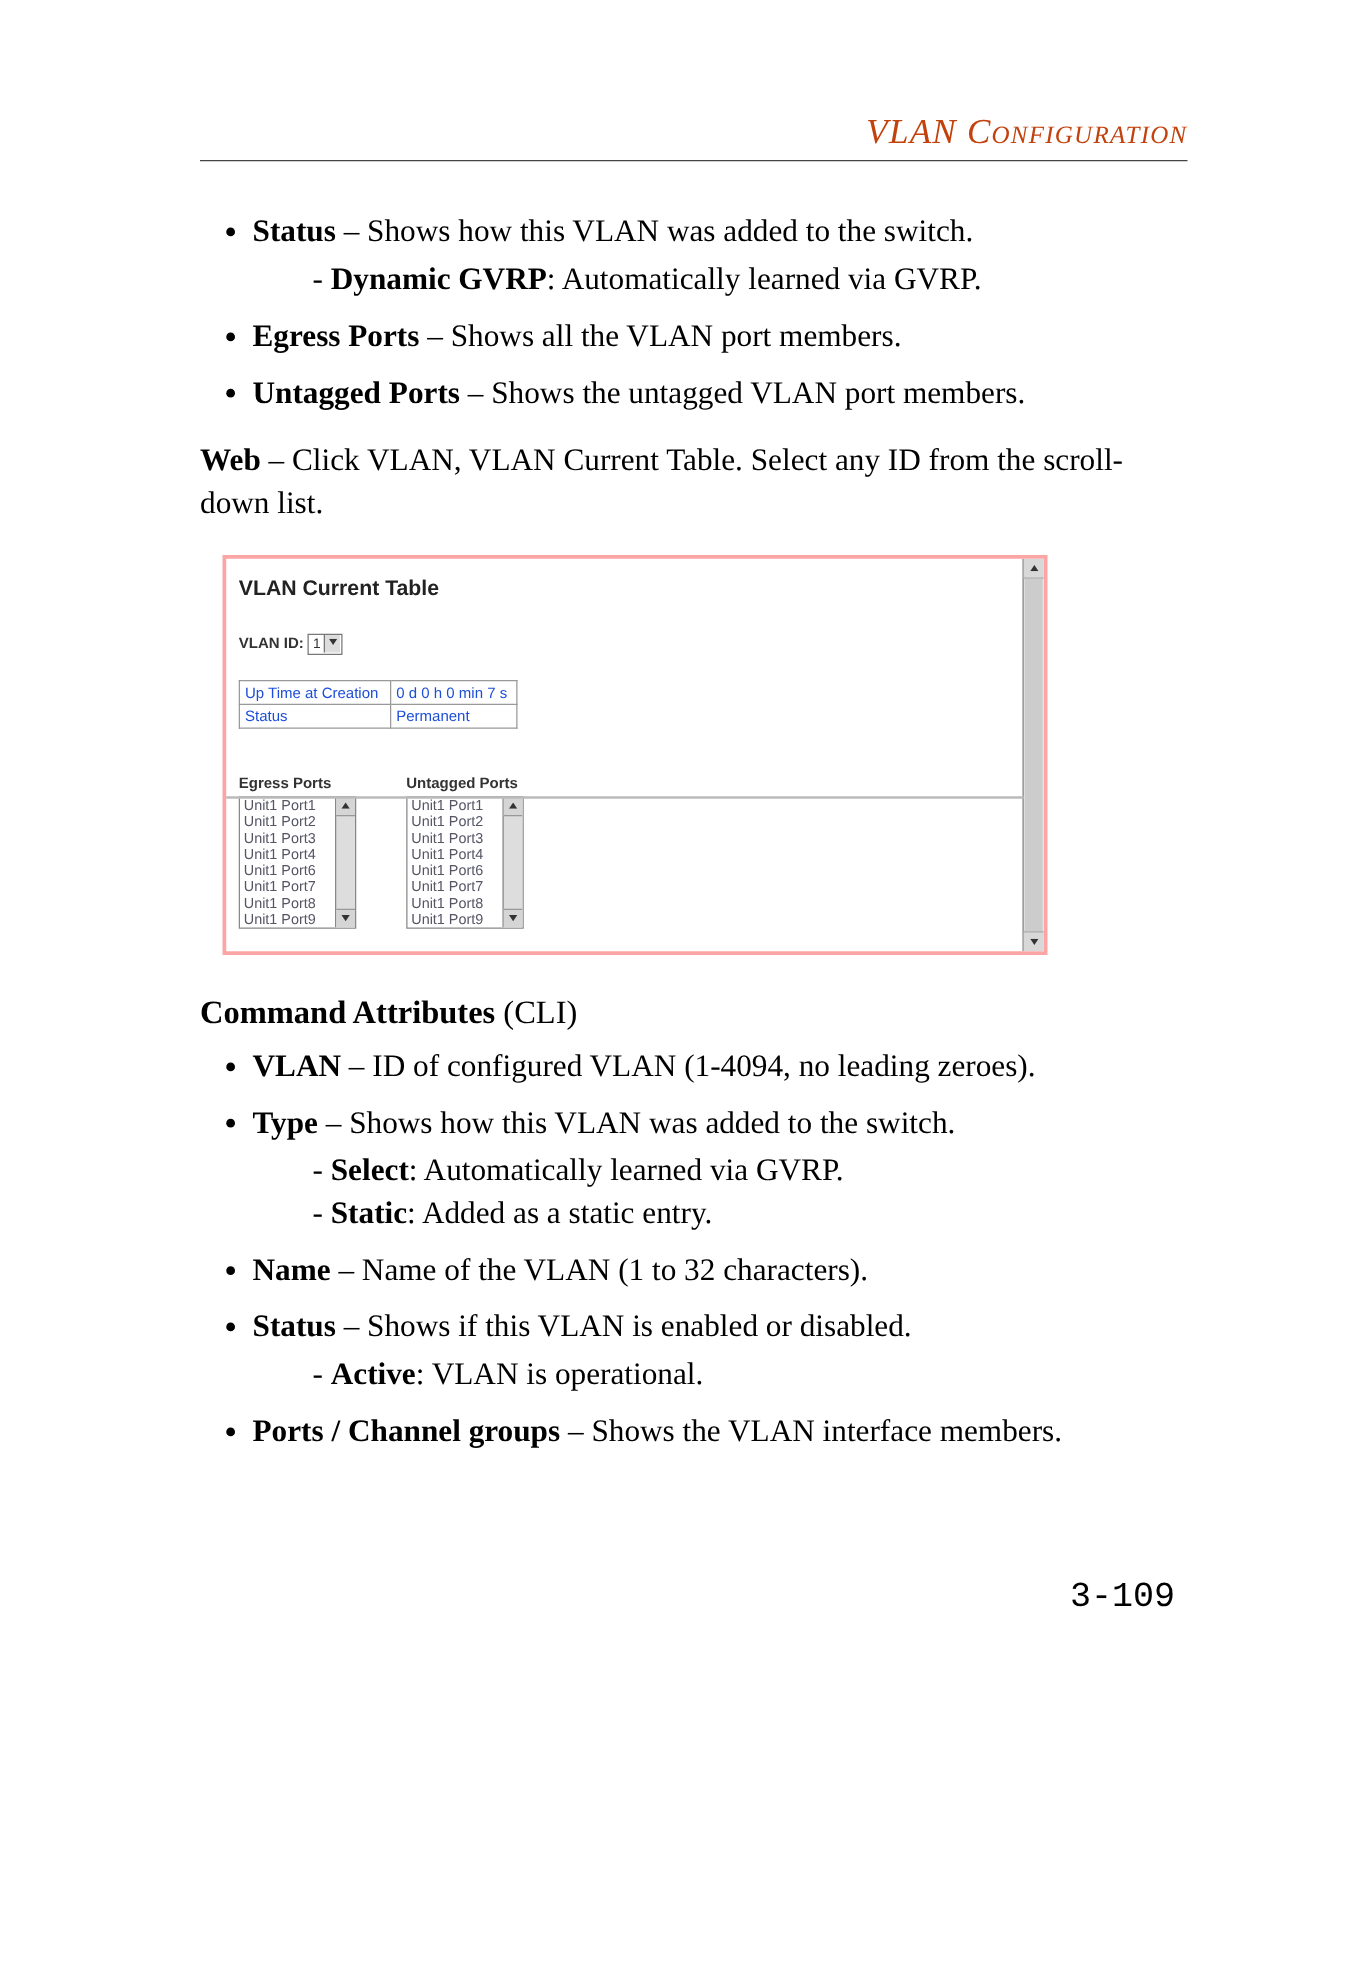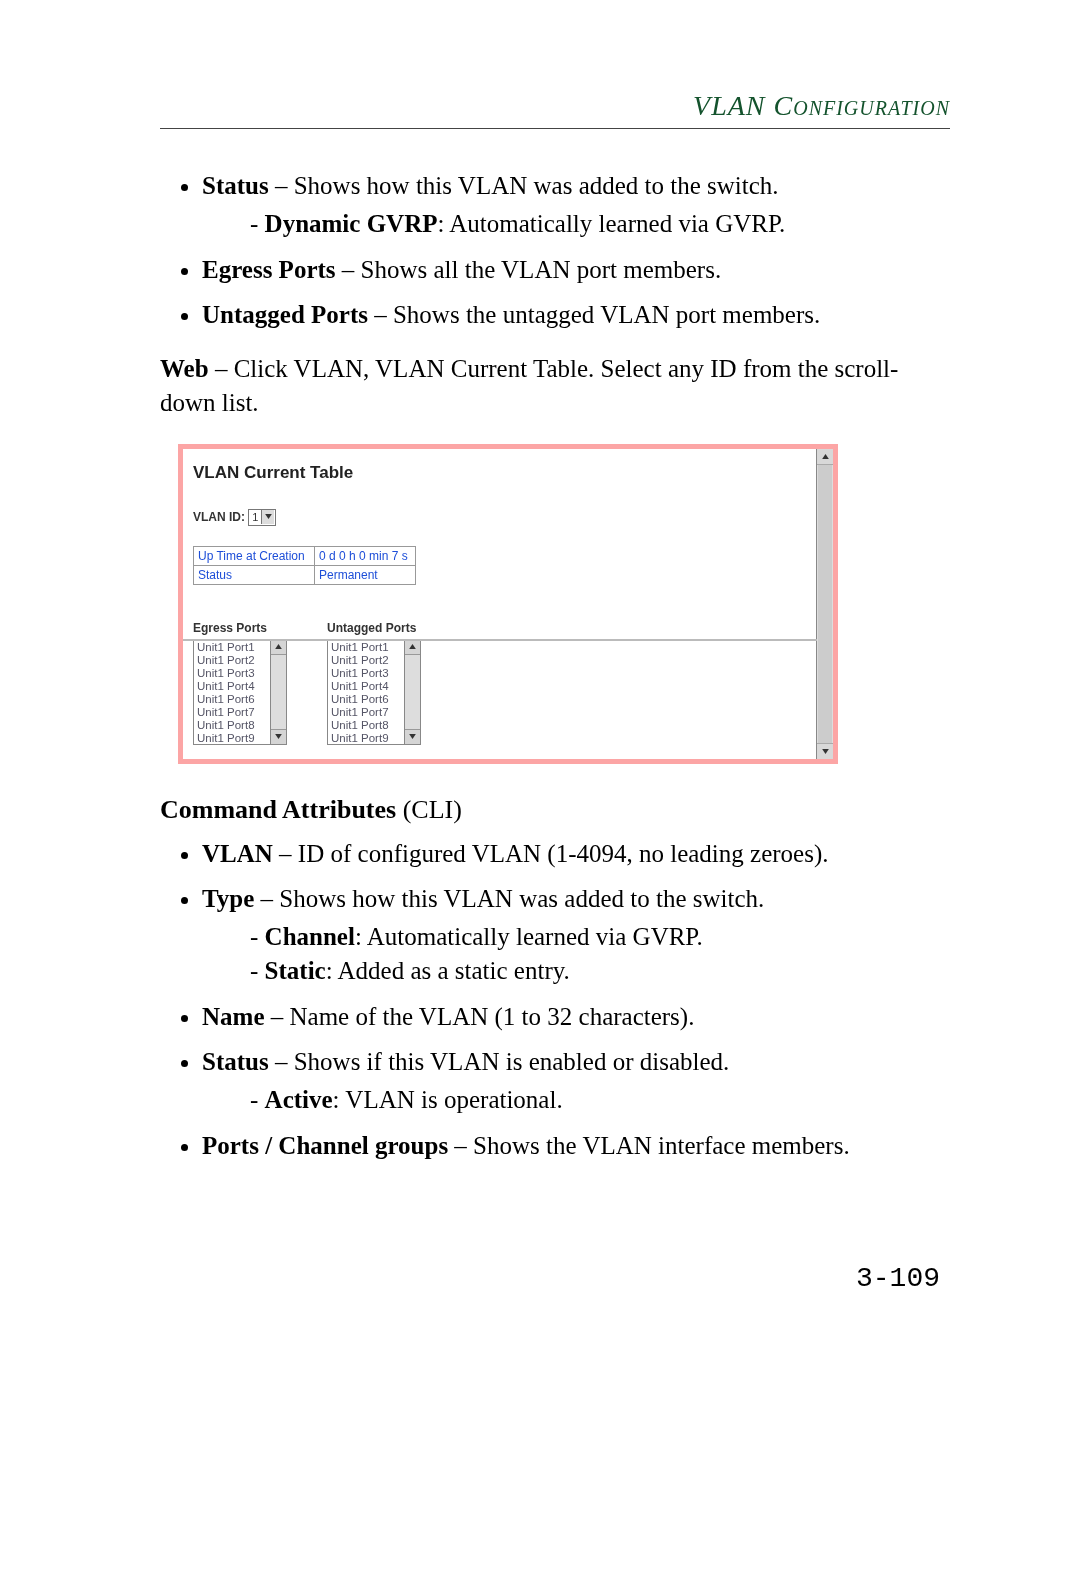--- a/index.html
+++ b/index.html
@@ -14,21 +14,21 @@
   }
   .page {
     padding: 90px 130px 50px 160px;
     box-sizing: border-box;
   }
   .running-header {
     text-align: right;
     font-style: italic;
     font-size: 28px;
     letter-spacing: 1px;
-    color: #14532d;
+    color: #c2410c;
     margin-bottom: 6px;
     font-family: Garamond, "Times New Roman", serif;
   }
   .running-header .smallcaps {
     font-variant: small-caps;
     font-style: italic;
   }
   .hr {
     border: none;
     border-top: 1px solid #444;
@@ -54,21 +54,21 @@
     display: block;
     margin-left: 28px;
   }
   b { font-weight: bold; }
   .para {
     margin: 18px 0 24px 0;
   }
 
   
   .screenshot {
-    border: 5px solid #fca5a5;
+    border: 3px solid #fca5a5;
     width: 660px;
     height: 320px;
     position: relative;
     background: #fff;
     margin-left: 18px;
     margin-bottom: 28px;
     box-sizing: border-box;
     overflow: hidden;
   }
   .screenshot-inner {
@@ -358,21 +358,21 @@
     </div>
   </div>
 
   <div class="body-text">
     <div class="cmd-attr-heading">
       <b>Command Attributes</b><span> (CLI)</span>
     </div>
     <ul class="top-list" id="cmdattr-list">
         <li><b>VLAN</b><span> – ID of configured VLAN (1-4094, no leading zeroes).</span></li>
         <li><b>Type</b><span> – Shows how this VLAN was added to the switch.</span><div class="sub">
-            <span class="sub-line">- <b>Channel</b><span>: Automatically learned via GVRP.</span></span>
+            <span class="sub-line">- <b>Select</b><span>: Automatically learned via GVRP.</span></span>
             <span class="sub-line">- <b>Static</b><span>: Added as a static entry.</span></span>
           </div></li>
         <li><b>Name</b><span> – Name of the VLAN (1 to 32 characters).</span></li>
         <li><b>Status</b><span> – Shows if this VLAN is enabled or disabled.</span><div class="sub">
             <span class="sub-line">- <b>Active</b><span>: VLAN is operational.</span></span>
           </div></li>
         <li><b>Ports / Channel groups</b><span> – Shows the VLAN interface members.</span></li>
       </ul>
   </div>
 

